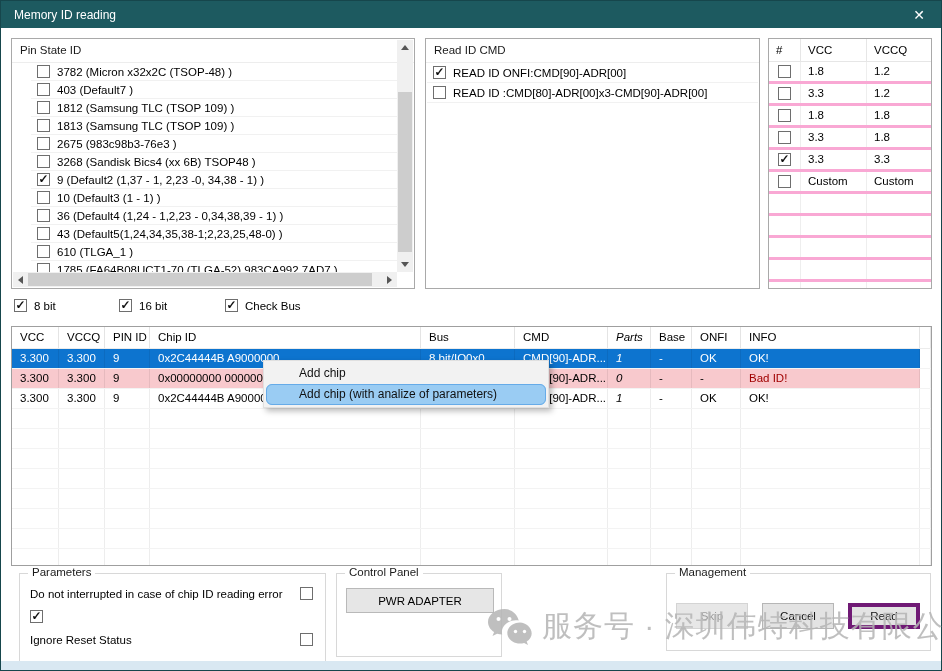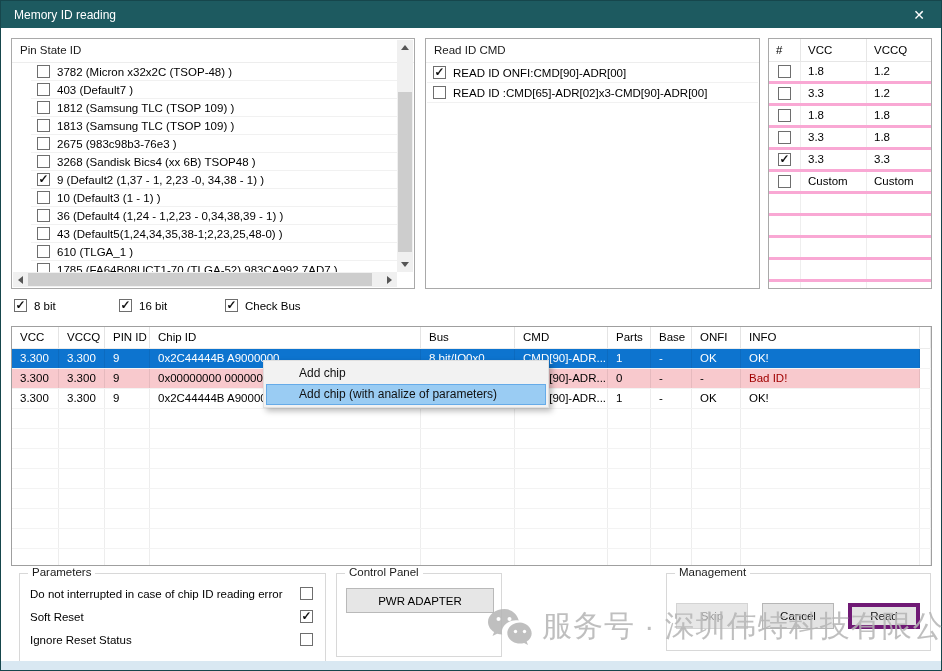--- a/index.html
+++ b/index.html
@@ -54,32 +54,32 @@
   .bus-row .check-item:nth-of-type(1){width:105px;}
   .bus-row .check-item:nth-of-type(2){width:106px;}
 
   
   .chip-panel{position:absolute;left:10px;top:325px;width:921px;height:240px;border:1px solid #9f9f9f;box-sizing:border-box;background:#fff;overflow:hidden;}
   .chip-header{display:flex;height:21px;line-height:21px;font-size:11.5px;border-bottom:1px solid #ececec;}
   .chip-header .hc{box-sizing:border-box;border-right:1px solid #e4e4e4;padding-left:8px;white-space:nowrap;overflow:hidden;}
   .chip-row{display:flex;height:19px;line-height:19px;font-size:11.5px;border-bottom:1px solid #f3f3f3;}
   .chip-row .dc{box-sizing:border-box;border-right:1px solid rgba(0,0,0,0.07);padding-left:8px;white-space:nowrap;overflow:hidden;}
   .c0{flex:0 0 47px;} .c1{flex:0 0 46px;} .c2{flex:0 0 45px;} .c3{flex:0 0 271px;}
-  .c4{flex:0 0 94px;} .c5{flex:0 0 93px;} .c6{flex:0 0 43px;} .c7{flex:0 0 41px;}
+  .c4{flex:0 0 94px;} .c5{flex:0 0 93px;} .c6{flex:0 0 43px;font-style:italic;} .c7{flex:0 0 41px;}
   .c8{flex:0 0 49px;} .c9{flex:0 0 179px;}
   .fill{flex:1;background:#fff;border-right:none;}
   .chip-row.st-selected{background:#0d74cf;color:#fff;}
   .chip-row.st-error{background:#f8c9cd;}
   .chip-row.st-error .c9{color:#a00000;}
   .chip-row.empty{border-bottom:1px solid #f3f3f3;}
 
   
   .menu{position:absolute;left:262px;top:359px;width:286px;box-sizing:border-box;background:#f2f2f2;border:1px solid #e0e0e0;padding:2px;box-shadow:3px 3px 6px rgba(0,0,0,0.28);}
   .menu-item{height:21px;line-height:21px;padding-left:33px;font-size:12px;color:#111;}
-  .menu-item.hl{background:#9accf3;outline:1px solid #66abe8;outline-offset:-1px;}
+  .menu-item.hl{background:#9accf3;outline:1px solid #66abe8;outline-offset:-1px;border-radius:6px;}
 
   
   .group{position:absolute;border:1px solid #d8d8d8;box-sizing:border-box;background:#fff;}
   .group-label{position:absolute;top:-8px;left:8px;background:#fff;padding:0 4px;font-size:11.5px;color:#1a1a1a;}
   .params{left:18px;top:572px;width:307px;height:92px;}
   .param-item{display:flex;align-items:center;height:23px;margin:0 12px 0 10px;font-size:11.5px;}
   .param-item:first-of-type{margin-top:8px;}
   .param-item .lbl{flex:1;}
   .ctrl{left:335px;top:572px;width:166px;height:84px;}
   .pwr-btn{position:absolute;left:9px;top:14px;width:148px;height:25px;background:#e6e6e6;border:1px solid #b9b9b9;box-sizing:border-box;display:flex;align-items:center;justify-content:center;font-size:11.5px;}
@@ -177,21 +177,21 @@
 
   <div class="panel read-panel">
     <div class="list-header">Read ID CMD</div>
     <div class="read-list">
       <div class="check-item">
           <span class="cb checked">✓</span>
           <span class="lbl">READ ID ONFI:CMD[90]-ADR[00]</span>
         </div>
         <div class="check-item">
           <span class="cb"></span>
-          <span class="lbl">READ ID :CMD[65]-ADR[02]x3-CMD[90]-ADR[00]</span>
+          <span class="lbl">READ ID :CMD[80]-ADR[00]x3-CMD[90]-ADR[00]</span>
         </div>
     </div>
   </div>
 
   <div class="panel volt-panel">
     <div class="vhead">
       <span class="vh c-chk">#</span>
       <span class="vh c-vcc">VCC</span>
       <span class="vh c-vccq">VCCQ</span>
     </div>
@@ -453,21 +453,20 @@
   </div>
 
   <div class="group params">
     <span class="group-label">Parameters</span>
     <div>
       <div class="param-item">
           <span class="lbl">Do not interrupted in case of chip ID reading error</span>
           <span class="cb"></span>
         </div>
         <div class="param-item">
-          <span class="lbl">Soft Reset</span>
           <span class="cb checked">✓</span>
         </div>
         <div class="param-item">
           <span class="lbl">Ignore Reset Status</span>
           <span class="cb"></span>
         </div>
     </div>
   </div>
 
   <div class="group ctrl">

